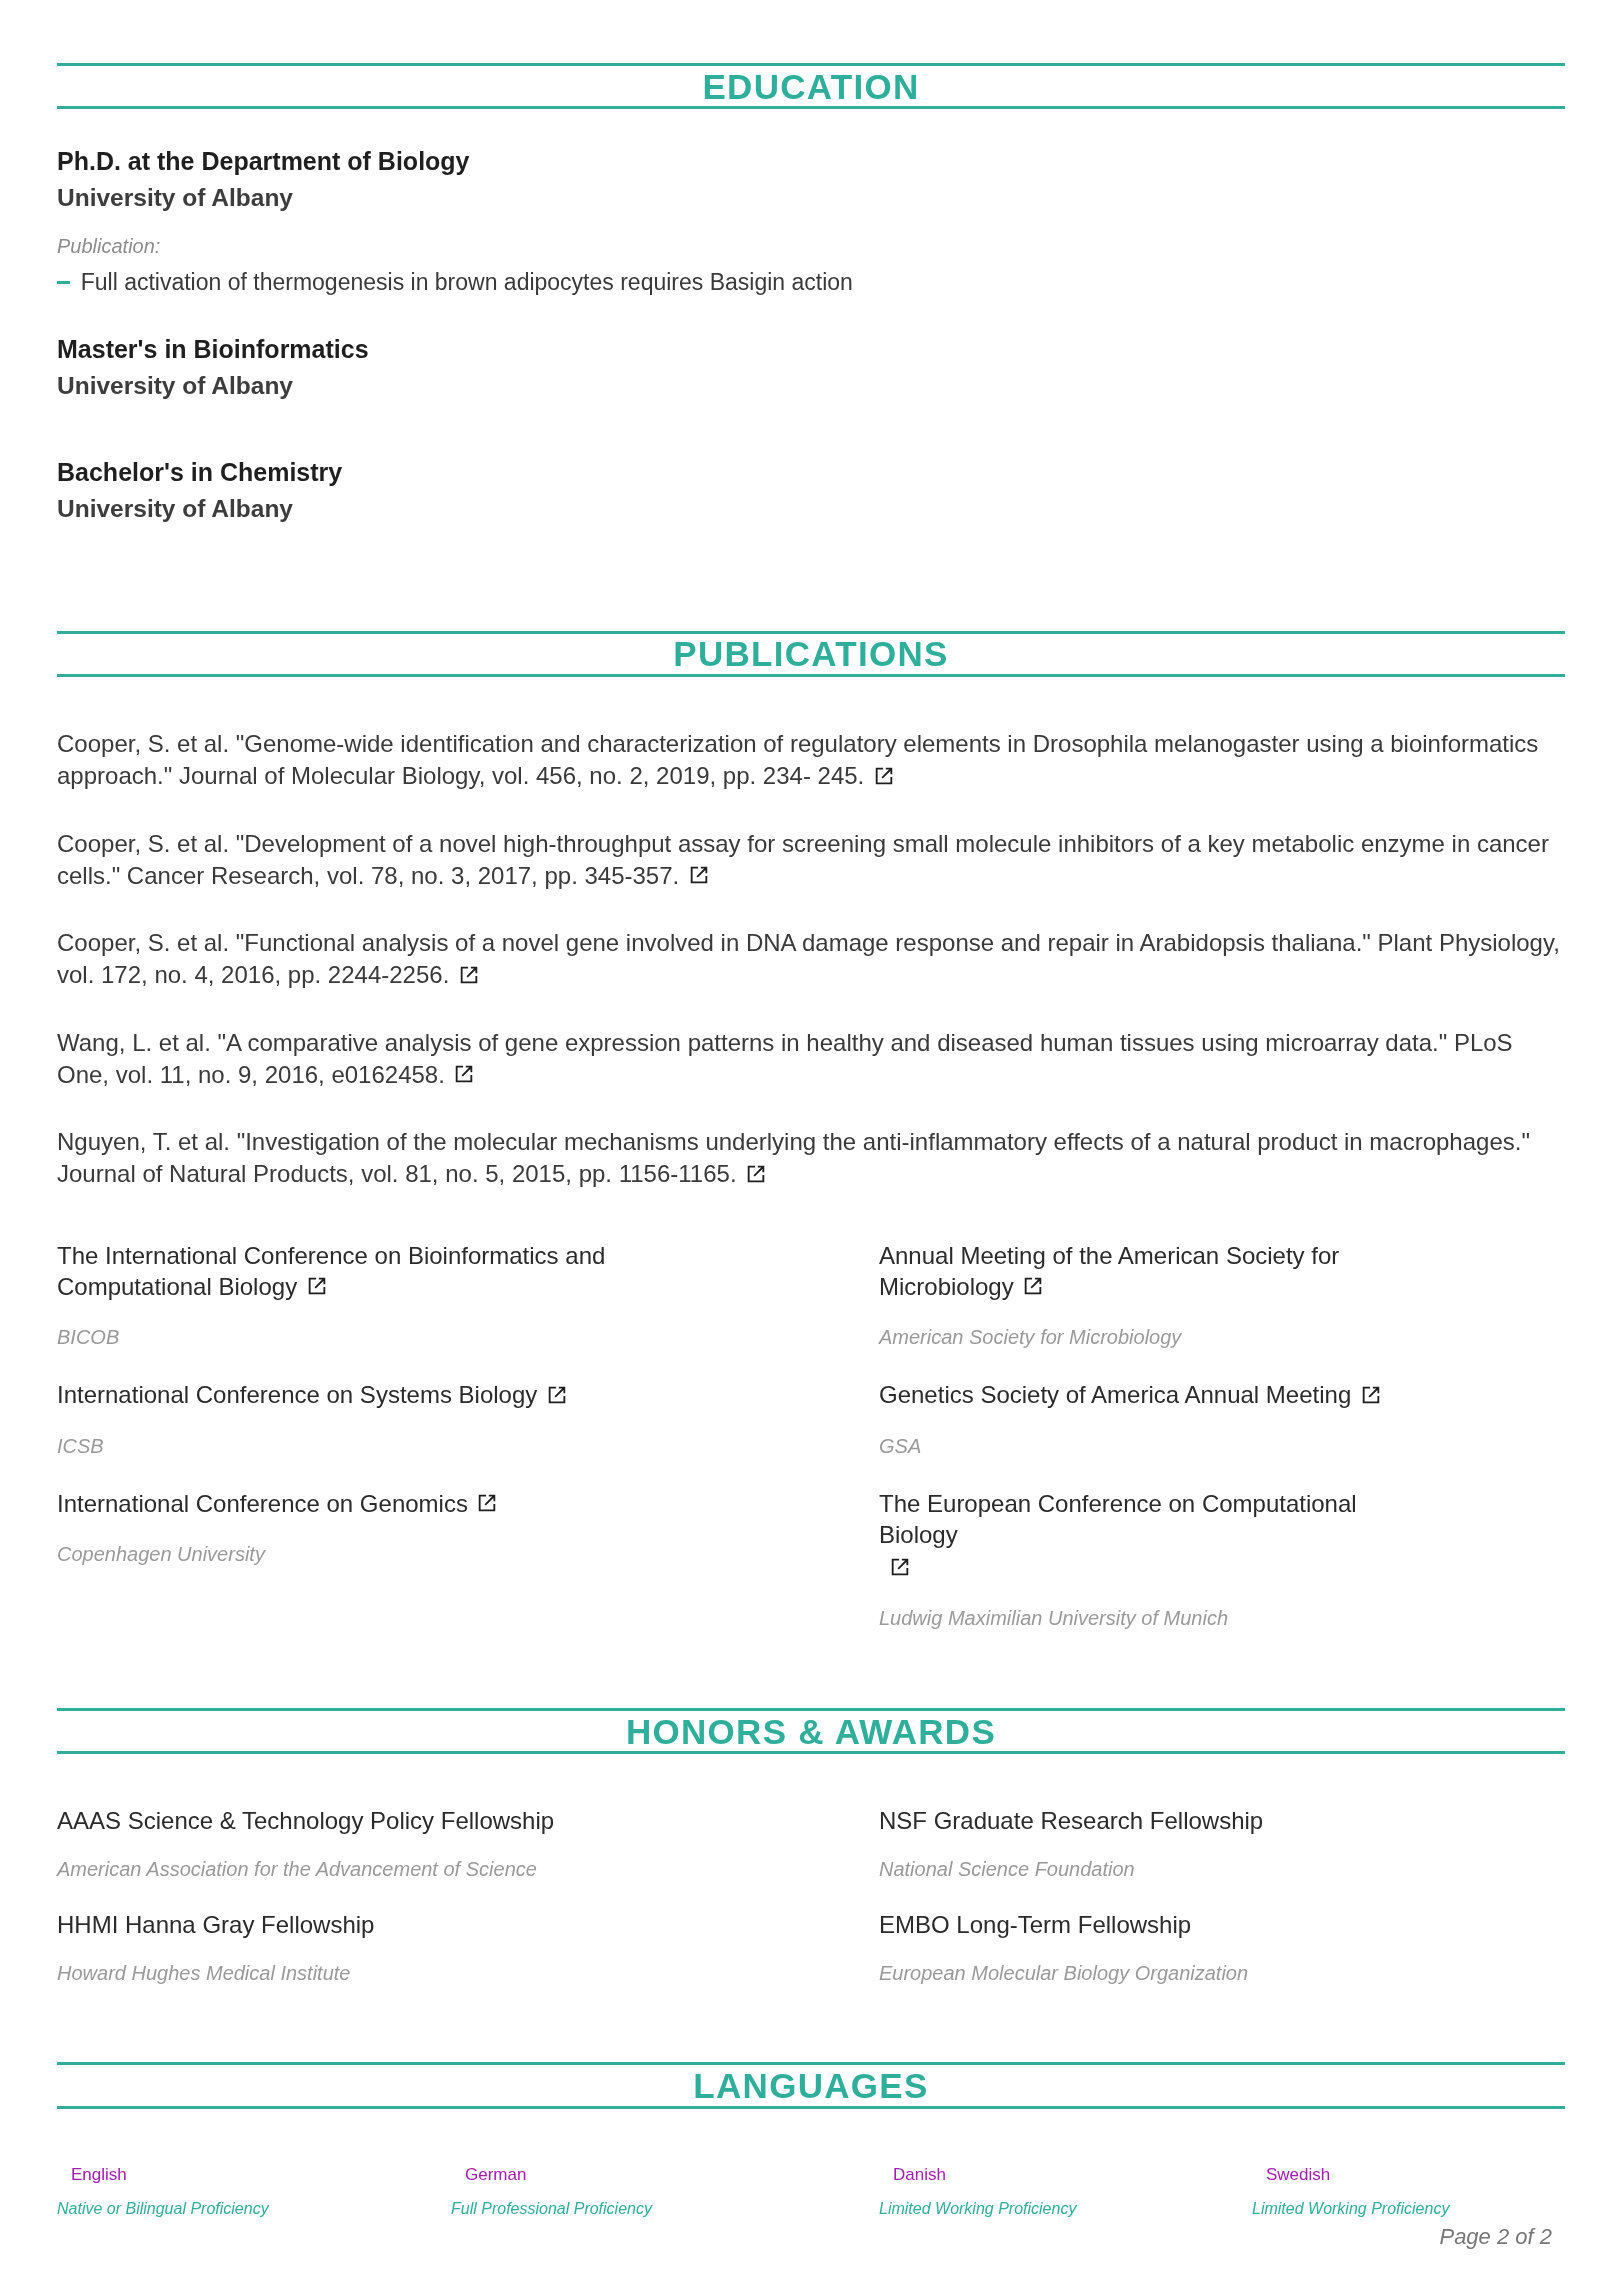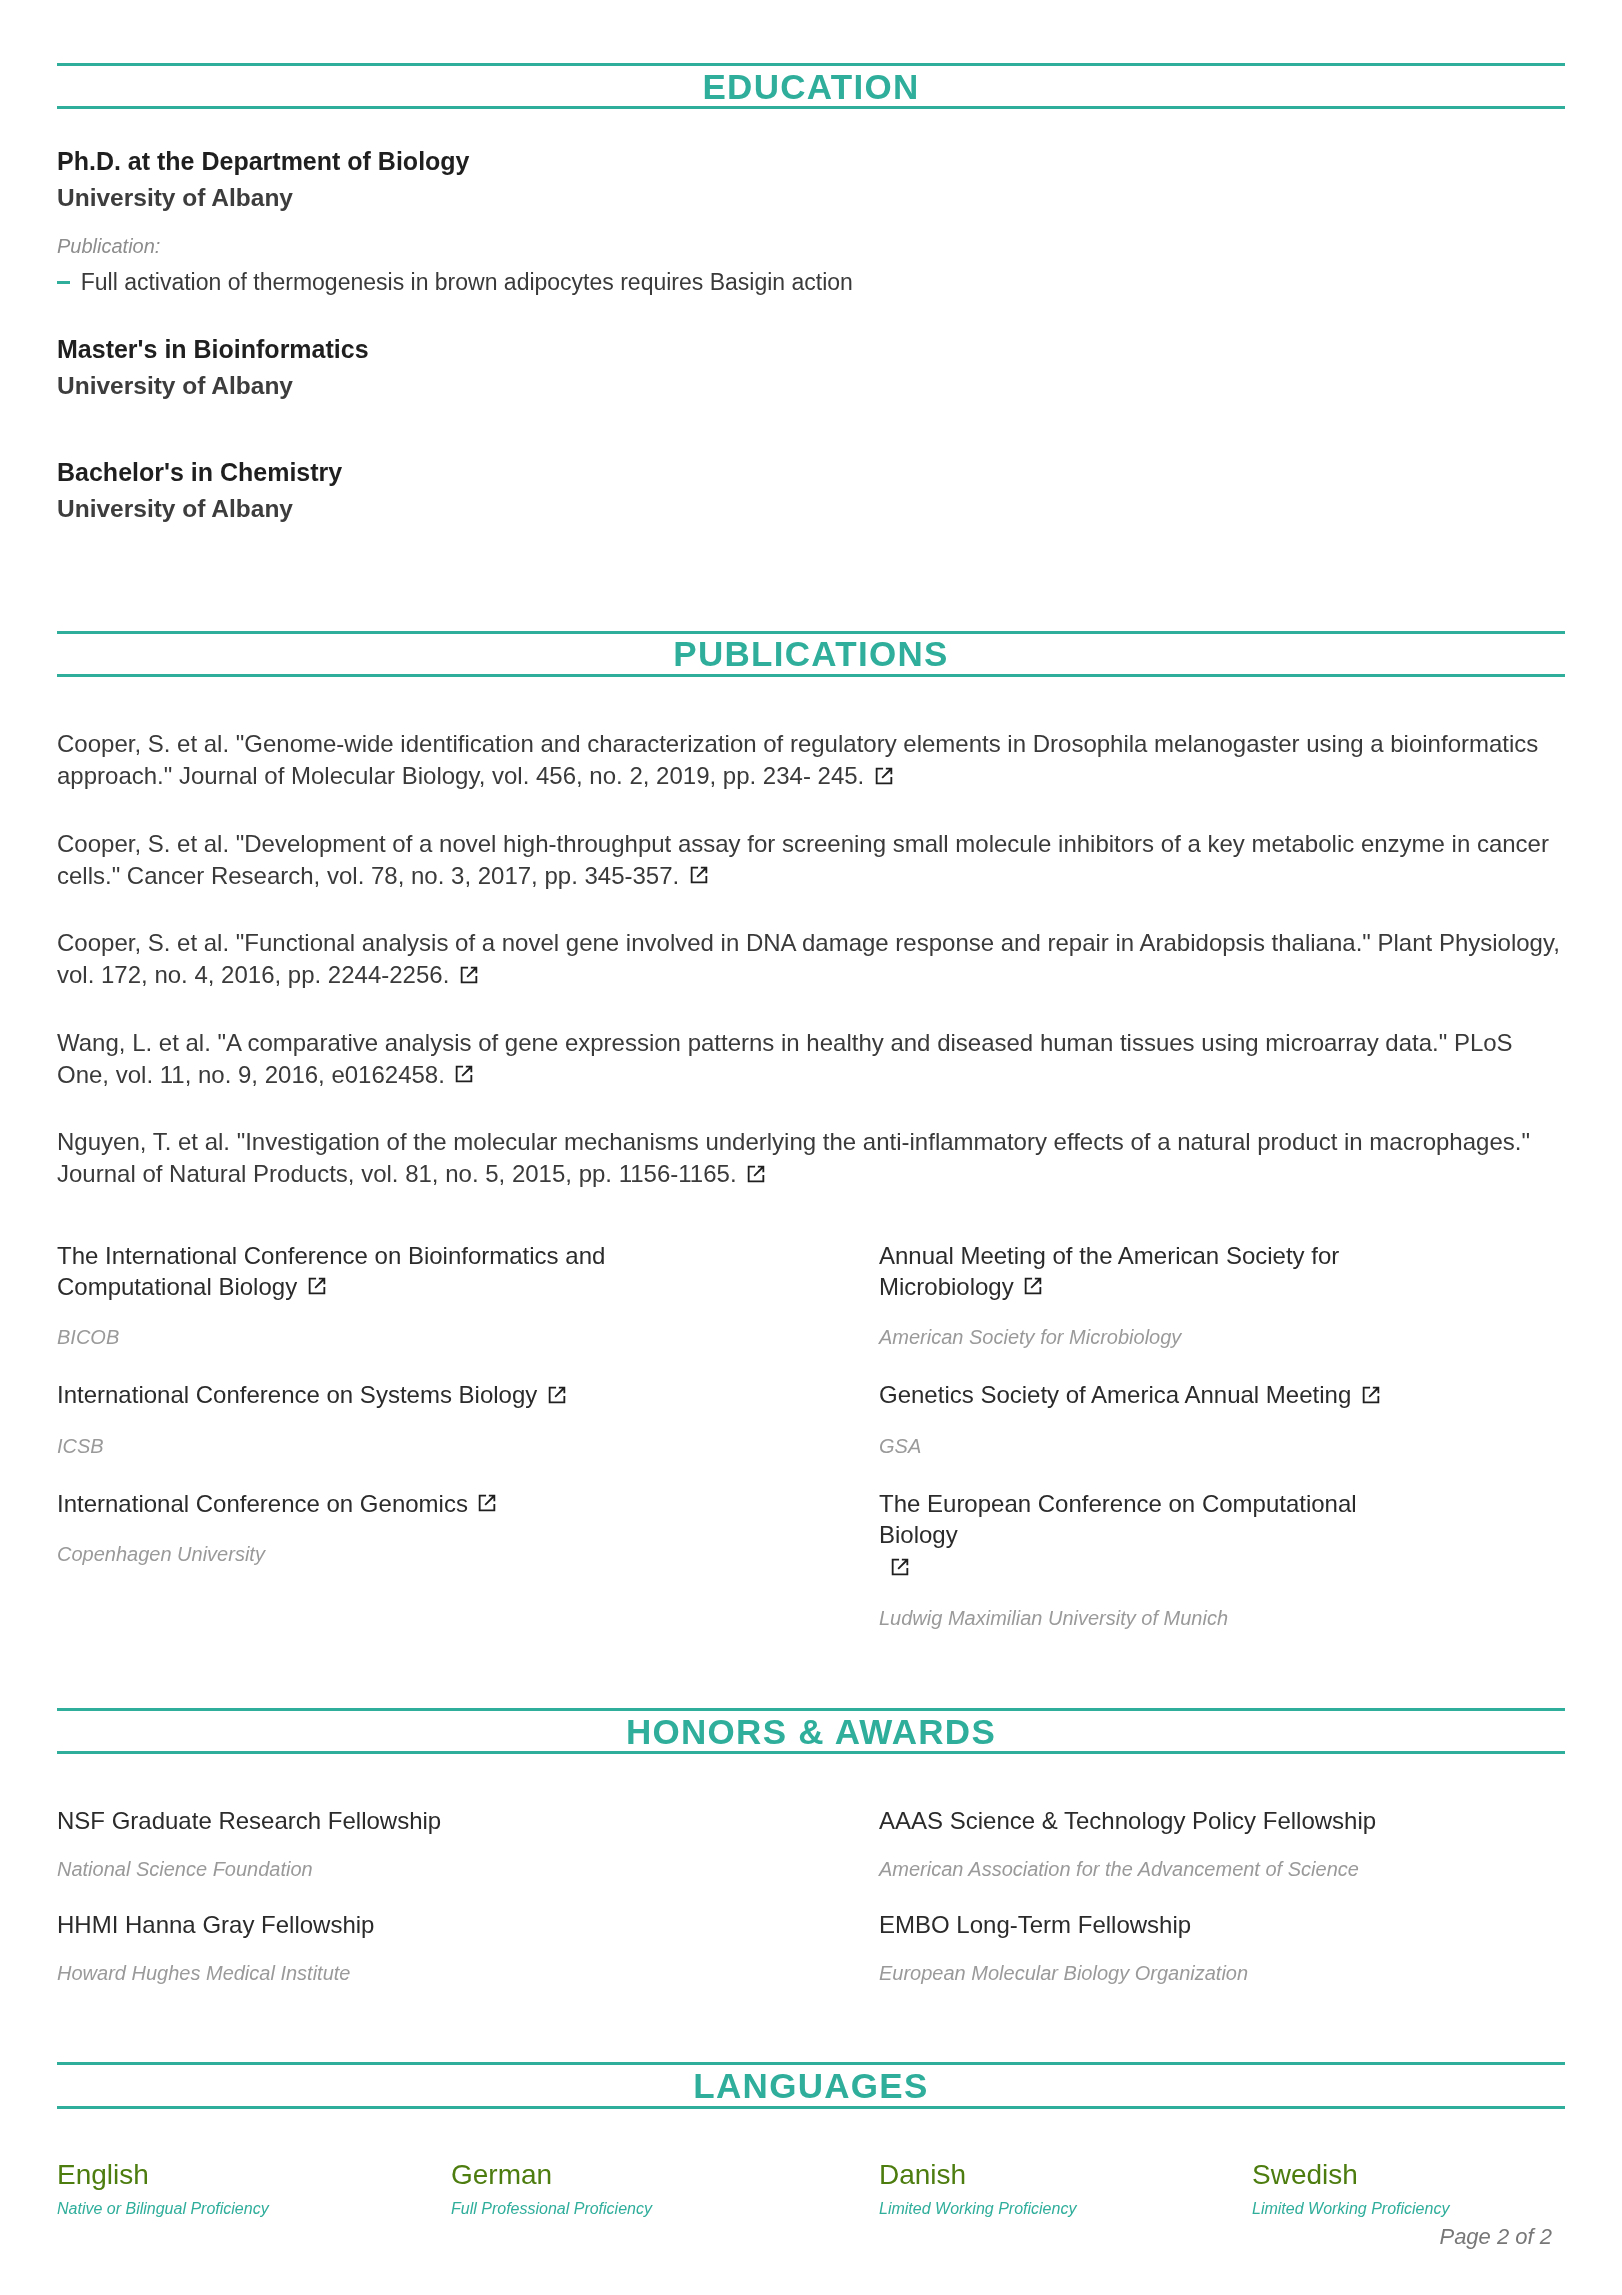--- a/index.html
+++ b/index.html
@@ -113,23 +113,24 @@
   }
   .honors .entry-title{max-width:760px;line-height:30px;}
   .icon-own-line{display:block;margin:4.2px 0 0 10px;}
   
   .langs{
     display:grid;
     grid-template-columns:394px 428px 373px 1fr;
     margin-top:52px;
   }
   .lang-name{
-    font-size:28px;
+    font-size:17px;
     line-height:27px;
-    color:#4d7c0f;
+    color:#a21caf;
+    margin-left:14px;
   }
   .lang-level{
     margin-top:8.4px;
     font-size:16px;
     line-height:25px;
     font-style:italic;
     color:var(--teal);
   }
   
   .page-num{
@@ -244,28 +245,28 @@
       <div class="entry-org">Ludwig Maximilian University of Munich</div>
     </div>
   </div>
 
   <div class="sec-head mt-honors">
     <h2>HONORS &amp; AWARDS</h2>
   </div>
 
   <div class="two-col honors">
     <div>
+      <div class="entry-title">AAAS Science &amp; Technology Policy Fellowship</div>
+      <div class="entry-org">American Association for the Advancement of Science</div>
+    </div>
+    <div>
       <div class="entry-title">NSF Graduate Research Fellowship</div>
       <div class="entry-org">National Science Foundation</div>
     </div>
     <div>
-      <div class="entry-title">AAAS Science &amp; Technology Policy Fellowship</div>
-      <div class="entry-org">American Association for the Advancement of Science</div>
-    </div>
-    <div>
       <div class="entry-title">HHMI Hanna Gray Fellowship</div>
       <div class="entry-org">Howard Hughes Medical Institute</div>
     </div>
     <div>
       <div class="entry-title">EMBO Long-Term Fellowship</div>
       <div class="entry-org">European Molecular Biology Organization</div>
     </div>
   </div>
 
   <div class="sec-head mt-langs">

